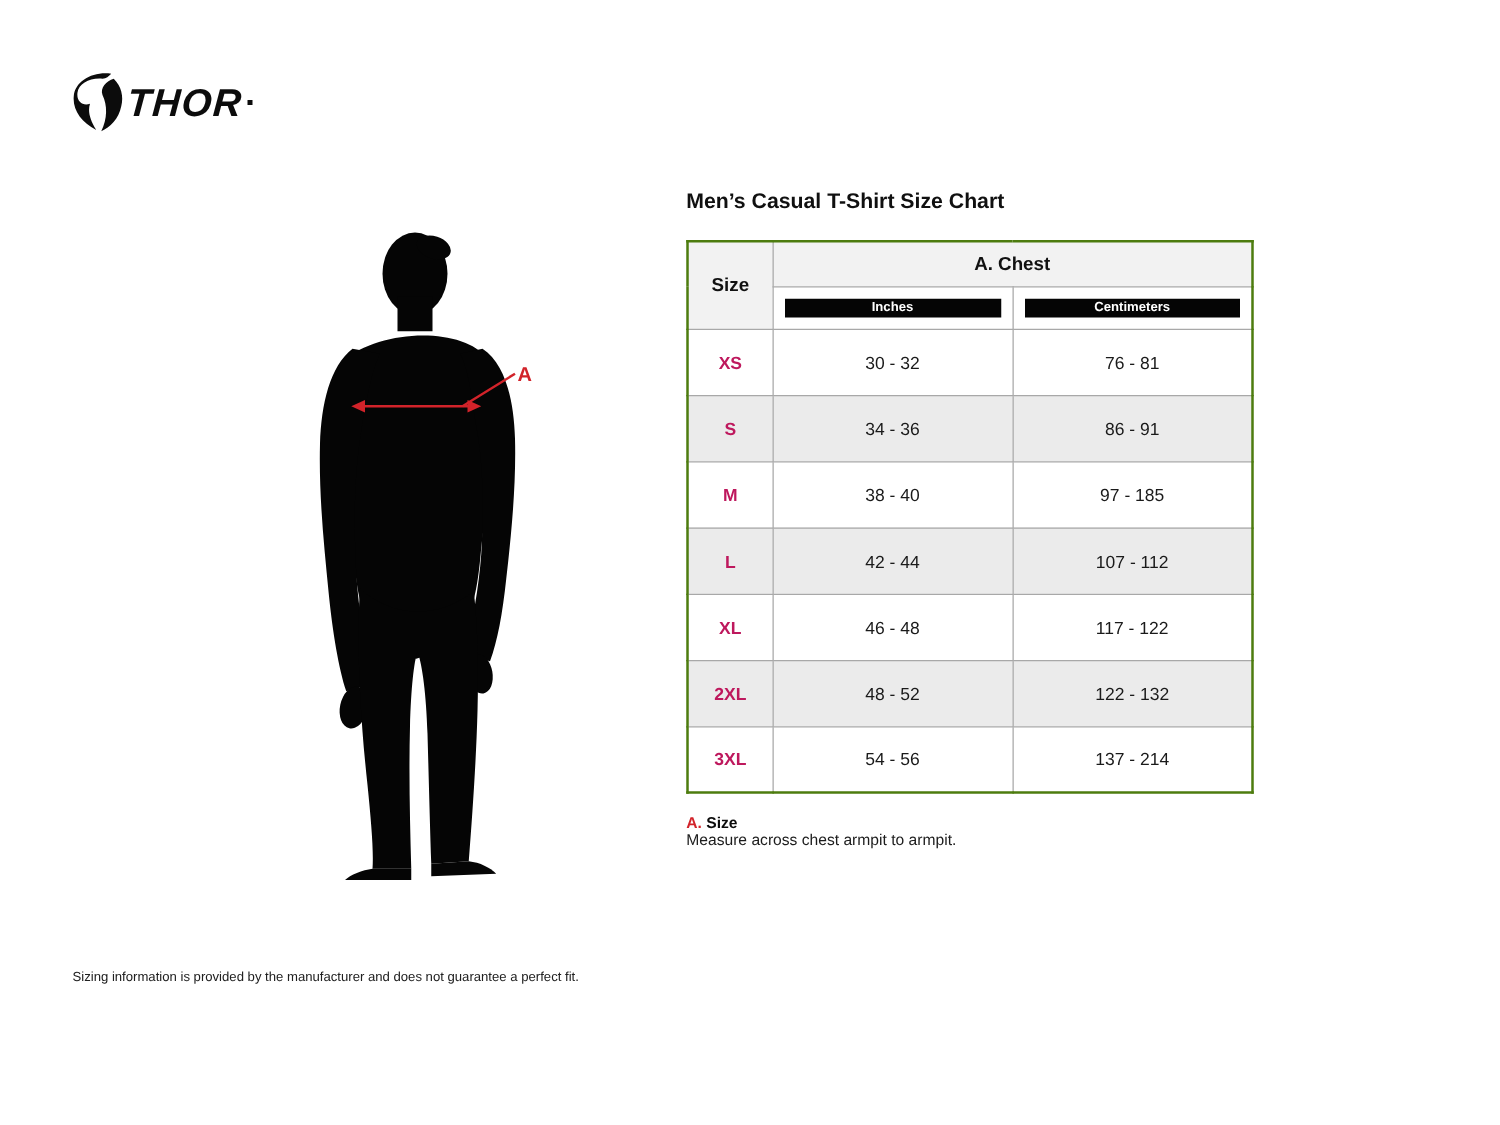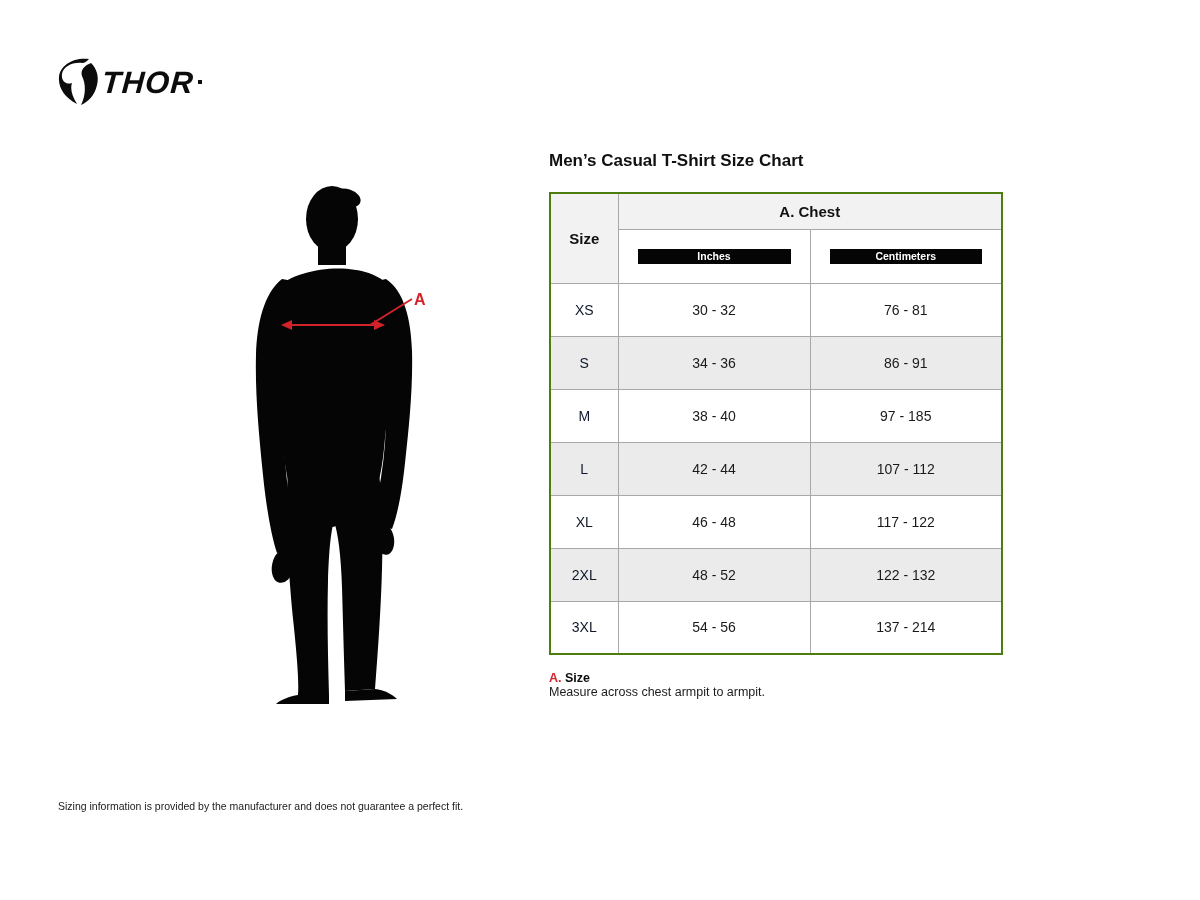--- a/index.html
+++ b/index.html
@@ -20,36 +20,36 @@
   
   .content { position:absolute; left:549px; top:151px; width:452px; }
   .chart-title { font-size:17px; font-weight:bold; color:#101010; margin-bottom:21px; }
 
   table.size-table { border-collapse:collapse; width:452px; border:2px solid #4d7c0f;
                      table-layout:fixed; text-align:center; }
   table.size-table th, table.size-table td { border:1px solid #a8a8a8; }
   col.c-size { width:68px; } col.c-in { width:192px; } col.c-cm { width:192px; }
   .th-size { background:#f2f2f2; font-size:15px; font-weight:bold; }
   .th-group { background:#f2f2f2; font-size:15px; font-weight:bold; height:36px; }
-  .th-sub { height:18px; background:#ffffff; padding:18px; vertical-align:middle; }
+  .th-sub { height:18px; background:#ffffff; padding:8px; vertical-align:middle; }
   .th-sub .bar { margin:1px 1px; background:#050505; color:#ffffff; font-size:10.5px;
                  font-weight:bold; height:15px; line-height:15px; }
   tr.data-row { height:53px; }
   tr.data-row td { font-size:14px; color:#1a1a1a; }
-  tr.data-row td.size { font-weight:normal; color:#0f172a;margin-top:16px; }
+  tr.data-row td.size { font-weight:bold; color:#be185d;margin-top:16px; }
   tr.alt { background:#ebebeb; }
 
   .howto-title { font-size:17px; font-weight:bold; color:#101010; margin-top:41px; }
   .measure-label { margin-top:16px; font-size:12.5px; }
   .measure-key { color:#d2232a; font-weight:bold; }
   .measure-name { font-weight:bold; color:#0c0c0c; }
   .measure-desc { margin-top:0; font-size:12.5px; color:#1c1c1c; }
 
   
-  .footnote { position:absolute; left:58px; top:800px; font-size:10.5px; line-height:12.5px; color:#202020; }
+  .footnote { position:absolute; left:58px; top:776px; font-size:10.5px; line-height:12.5px; color:#202020; }
 </style>
 </head>
 <body>
 
 <div class="page">
 
   <div class="logo">
     <svg class="logo-icon" viewBox="0 0 44 48">
       <path fill="#0c0c0c" d="M33,1 C18,-1 4,7 3,19 C2,30 9,40 21,46 C16,38 14,31 16,25 C10,27 5,23 6,16 C7,9 16,4 26,5 C29,5 31,3 33,1 Z"></path>
       <path fill="#0c0c0c" d="M35,5 C41,11 43,19 41,27 C39,37 32,44 25,47 C30,37 30,26 26,18 C24,12 29,7 35,5 Z"></path>

